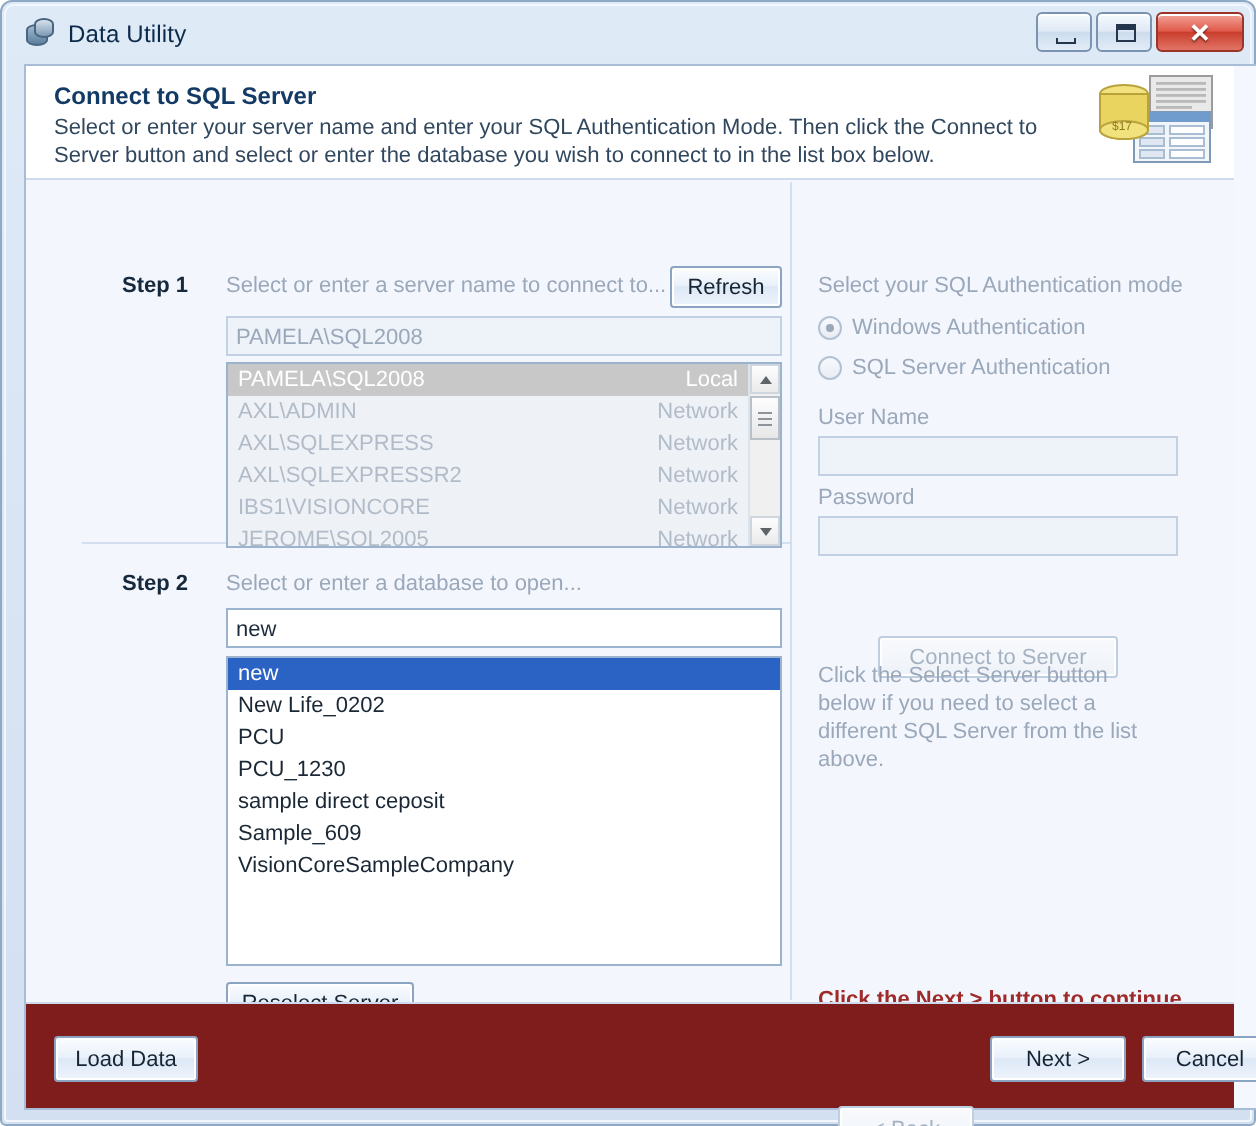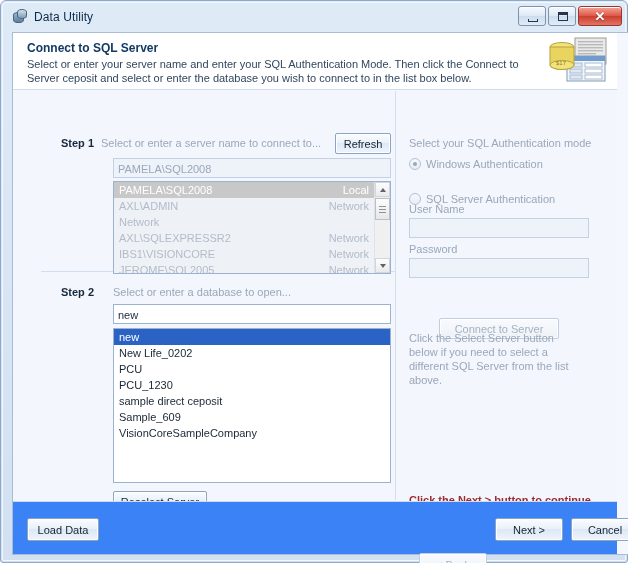--- a/index.html
+++ b/index.html
@@ -275,21 +275,21 @@
   .rednote {
     position: absolute;
     font-size: 11px; color: #9e2a2a; font-weight: bold;
   }
 
   
   #footer {
     position: absolute;
     left: 0; top: 468px;
     width: 604px; height: 53px;
-    background: #3b82f6;
+    background: #7f1d1d;
     border-top: 1px solid #cddbec;
   }
 
   
   .dbicon {
     position: absolute; left: 1px; top: 3px;
     width: 11px; height: 11px;
     background: linear-gradient(180deg,#9fb9cf,#5d7f9e);
     border-radius: 50% / 26%;
     border: 1px solid #4a6580;
@@ -324,21 +324,21 @@
       <div class="wbtn close">
         <span class="wglyph-close">✕</span>
       </div>
     </div>
   </div>
 
   <div id="client">
 
     <div id="banner">
       <div id="banner-title">Connect to SQL Server</div>
-      <div id="banner-desc">Select or enter your server name and enter your SQL Authentication Mode.  Then click the Connect to Server ceposit and select or enter the database you wish to connect to in the list box below.</div>
+      <div id="banner-desc">Select or enter your server name and enter your SQL Authentication Mode.  Then click the Connect to Server button and select or enter the database you wish to connect to in the list box below.</div>
       <svg id="banner-art" viewBox="0 0 64 50">
         <rect x="30" y="2" width="31" height="26" fill="#e9e9e9" stroke="#9c9c9c"></rect>
         <g fill="#b9b9b9">
           <rect x="33" y="5" width="25" height="1.4"></rect>
             <rect x="33" y="8" width="25" height="1.4"></rect>
           <rect x="33" y="11" width="25" height="1.4"></rect>
             <rect x="33" y="14" width="25" height="1.4"></rect>
           <rect x="33" y="17" width="18" height="1.4"></rect>
             <rect x="33" y="20" width="22" height="1.4"></rect>
           <rect x="33" y="23" width="14" height="1.4"></rect>
@@ -357,37 +357,38 @@
         <text x="11" y="29" font-size="6" fill="#8d7a20" font-family="Liberation Sans, sans-serif">$17</text>
       </svg>
     </div>
 
     <div id="body">
 
       <div class="vdivider"></div>
       <div class="hdivider"></div>
 
       <div class="step-label" style="left:48px; top:46px;">Step 1</div>
-      <div class="hint" style="left:88px; top:46px;text-align:right;">Select or enter a server name to connect to...</div>
+      <div class="hint" style="left:100px; top:46px;text-align:right;">Select or enter a server name to connect to...</div>
 
       <div class="pbtn" style="left:322px; top:42px; width:56px; height:21px;">Refresh</div>
 
       <div class="tbox disabledbox" style="left:100px; top:67px; width:278px;" title="Select or enter a server name to connect to...">PAMELA\SQL2008</div>
 
       <div class="listbox disabledlist" style="left:100px; top:90px; width:278px; height:93px;">
         <div id="server-rows">
             <div class="lrow dis firstsel">
               <span>PAMELA\SQL2008</span>
               <span style="padding-right: 16px;">Local</span>
             </div>
             <div class="lrow dis">
               <span>AXL\ADMIN</span>
               <span style="padding-right: 16px;">Network</span>
             </div>
             <div class="lrow dis">
+              <span>AXL\SQLEXPRESS</span>
               <span style="padding-right: 16px;">Network</span>
             </div>
             <div class="lrow dis">
               <span>AXL\SQLEXPRESSR2</span>
               <span style="padding-right: 16px;">Network</span>
             </div>
             <div class="lrow dis">
               <span>IBS1\VISIONCORE</span>
               <span style="padding-right: 16px;">Network</span>
             </div>
@@ -412,21 +413,21 @@
           </div>
         </div>
       </div>
 
       <div class="hint" style="left:396px; top:46px;">Select your SQL Authentication mode</div>
 
       <div class="radio-row" style="left:396px; top:67px;">
         <span class="radio on"></span>
         <span>Windows Authentication</span>
       </div>
-      <div class="radio-row" style="left:396px; top:102px;">
+      <div class="radio-row" style="left:396px; top:87px;">
         <span class="radio"></span>
         <span>SQL Server Authentication</span>
       </div>
 
       <div class="hint" style="left:396px; top:112px;">User Name</div>
       <div class="tbox disabledbox" style="left:396px; top:127px; width:180px;"></div>
 
       <div class="hint" style="left:396px; top:152px;">Password</div>
       <div class="tbox disabledbox" style="left:396px; top:167px; width:180px;"></div>
 

